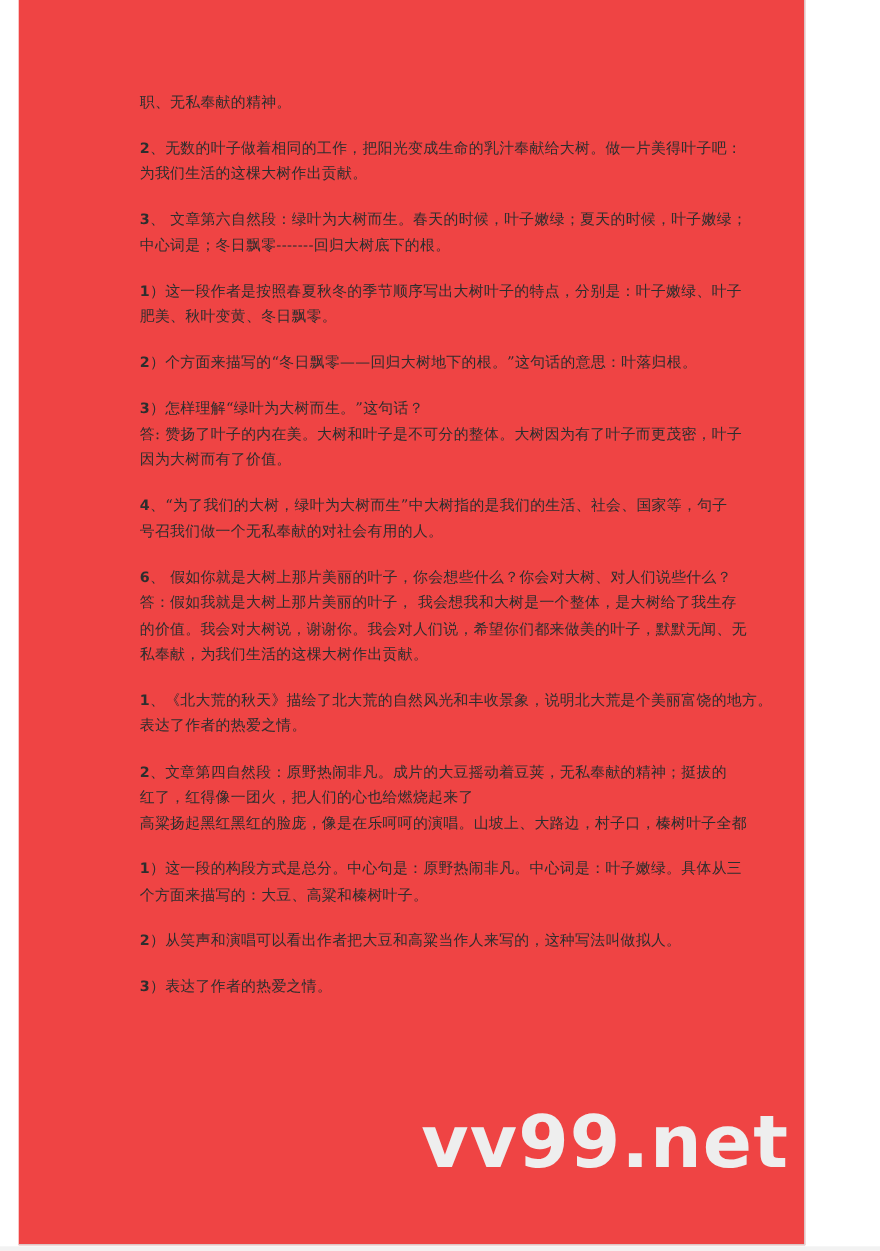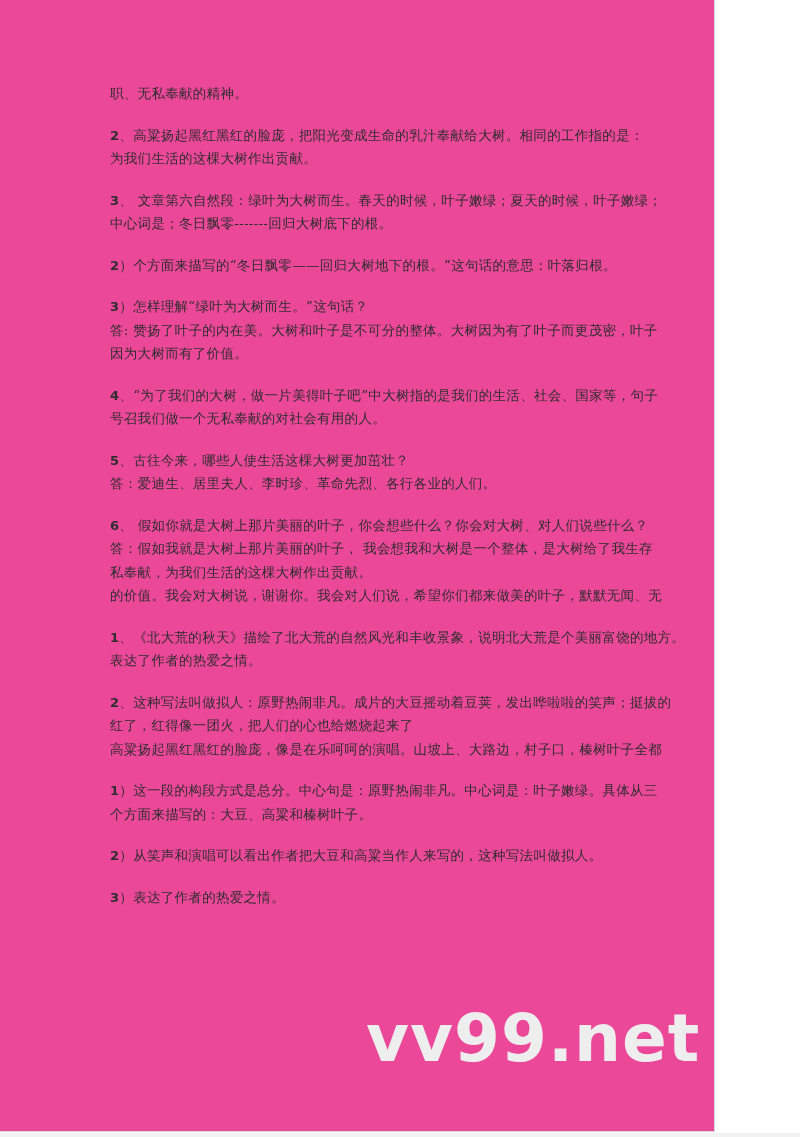--- a/index.html
+++ b/index.html
@@ -1,71 +1,71 @@
 <!DOCTYPE html>
 <html><head>
 <meta charset="utf-8">
 <style>
   html, body { margin:0; padding:0; background:#ffffff; }
   body { width:800px; height:1137px; position:relative; overflow:hidden;
          font-family:"DejaVu Serif","Liberation Serif",serif; color:#2e2e2e; }
-  .page { position:absolute; left:0; top:0; width:715px; height:1132px;
-          background:#ec4899; border-right:1px solid #d8d8d8; border-bottom:1px solid #d8d8d8; box-sizing:border-box; }
+  .page { position:absolute; left:17px; top:0; width:715px; height:1132px;
+          background:#ef4444; border-right:1px solid #d8d8d8; border-bottom:1px solid #d8d8d8; box-sizing:border-box; }
   .bottom-strip { position:absolute; left:0; top:1133px; width:800px; height:4px; background:#f2f2f2; }
   .content { position:absolute; left:110px; top:82px; width:586px; }
   .para { font-size:13.5px; line-height:23.5px; margin:0 0 18px 0; letter-spacing:0.3px; }
   .para .num { font-family:"DejaVu Sans","Liberation Sans",sans-serif; font-weight:bold; font-size:13px; }
   .line { display:block; white-space:nowrap; }
   .watermark { position:absolute; left:366px; top:1000px; font-family:"DejaVu Sans","Liberation Sans",sans-serif;
                font-weight:bold; font-size:66px; color:#eeeeee; letter-spacing:1px; }
 </style>
 </head>
 <body>
 
 <div class="page">
   <div class="content" id="content">
       <p class="para">
         <span class="line"><span>职、无私奉献的精神。</span></span>
       </p>
       <p class="para">
-        <span class="line"><span class="num">2</span><span>、高粱扬起黑红黑红的脸庞，把阳光变成生命的乳汁奉献给大树。相同的工作指的是：</span></span>
+        <span class="line"><span class="num">2</span><span>、无数的叶子做着相同的工作，把阳光变成生命的乳汁奉献给大树。做一片美得叶子吧：</span></span>
         <span class="line"><span>为我们生活的这棵大树作出贡献。</span></span>
       </p>
       <p class="para">
         <span class="line"><span class="num">3</span><span>、  文章第六自然段：绿叶为大树而生。春天的时候，叶子嫩绿；夏天的时候，叶子嫩绿；</span></span>
         <span class="line"><span>中心词是；冬日飘零-------回归大树底下的根。</span></span>
+      </p>
+      <p class="para">
+        <span class="line"><span class="num">1</span><span>）这一段作者是按照春夏秋冬的季节顺序写出大树叶子的特点，分别是：叶子嫩绿、叶子</span></span>
+        <span class="line"><span>肥美、秋叶变黄、冬日飘零。</span></span>
       </p>
       <p class="para">
         <span class="line"><span class="num">2</span><span>）个方面来描写的“冬日飘零——回归大树地下的根。”这句话的意思：叶落归根。</span></span>
       </p>
       <p class="para">
         <span class="line"><span class="num">3</span><span>）怎样理解“绿叶为大树而生。”这句话？</span></span>
         <span class="line"><span>答: 赞扬了叶子的内在美。大树和叶子是不可分的整体。大树因为有了叶子而更茂密，叶子</span></span>
         <span class="line"><span>因为大树而有了价值。</span></span>
       </p>
       <p class="para">
-        <span class="line"><span class="num">4</span><span>、“为了我们的大树，做一片美得叶子吧”中大树指的是我们的生活、社会、国家等，句子</span></span>
+        <span class="line"><span class="num">4</span><span>、“为了我们的大树，绿叶为大树而生”中大树指的是我们的生活、社会、国家等，句子</span></span>
         <span class="line"><span>号召我们做一个无私奉献的对社会有用的人。</span></span>
-      </p>
-      <p class="para">
-        <span class="line"><span class="num">5</span><span>、古往今来，哪些人使生活这棵大树更加茁壮？</span></span>
-        <span class="line"><span>答：爱迪生、居里夫人、李时珍、革命先烈、各行各业的人们。</span></span>
       </p>
       <p class="para">
         <span class="line"><span class="num">6</span><span>、  假如你就是大树上那片美丽的叶子，你会想些什么？你会对大树、对人们说些什么？</span></span>
         <span class="line"><span>答：假如我就是大树上那片美丽的叶子，  我会想我和大树是一个整体，是大树给了我生存</span></span>
+        <span class="line"><span>的价值。我会对大树说，谢谢你。我会对人们说，希望你们都来做美的叶子，默默无闻、无</span></span>
         <span class="line"><span>私奉献，为我们生活的这棵大树作出贡献。</span></span>
-        <span class="line"><span>的价值。我会对大树说，谢谢你。我会对人们说，希望你们都来做美的叶子，默默无闻、无</span></span>
       </p>
       <p class="para">
         <span class="line"><span class="num">1</span><span>、《北大荒的秋天》描绘了北大荒的自然风光和丰收景象，说明北大荒是个美丽富饶的地方。</span></span>
         <span class="line"><span>表达了作者的热爱之情。</span></span>
       </p>
       <p class="para">
-        <span class="line"><span class="num">2</span><span>、这种写法叫做拟人：原野热闹非凡。成片的大豆摇动着豆荚，发出哗啦啦的笑声；挺拔的</span></span>
+        <span class="line"><span class="num">2</span><span>、文章第四自然段：原野热闹非凡。成片的大豆摇动着豆荚，无私奉献的精神；挺拔的</span></span>
         <span class="line"><span>红了，红得像一团火，把人们的心也给燃烧起来了</span></span>
         <span class="line"><span>高粱扬起黑红黑红的脸庞，像是在乐呵呵的演唱。山坡上、大路边，村子口，榛树叶子全都</span></span>
       </p>
       <p class="para">
         <span class="line"><span class="num">1</span><span>）这一段的构段方式是总分。中心句是：原野热闹非凡。中心词是：叶子嫩绿。具体从三</span></span>
         <span class="line"><span>个方面来描写的：大豆、高粱和榛树叶子。</span></span>
       </p>
       <p class="para">
         <span class="line"><span class="num">2</span><span>）从笑声和演唱可以看出作者把大豆和高粱当作人来写的，这种写法叫做拟人。</span></span>
       </p>

